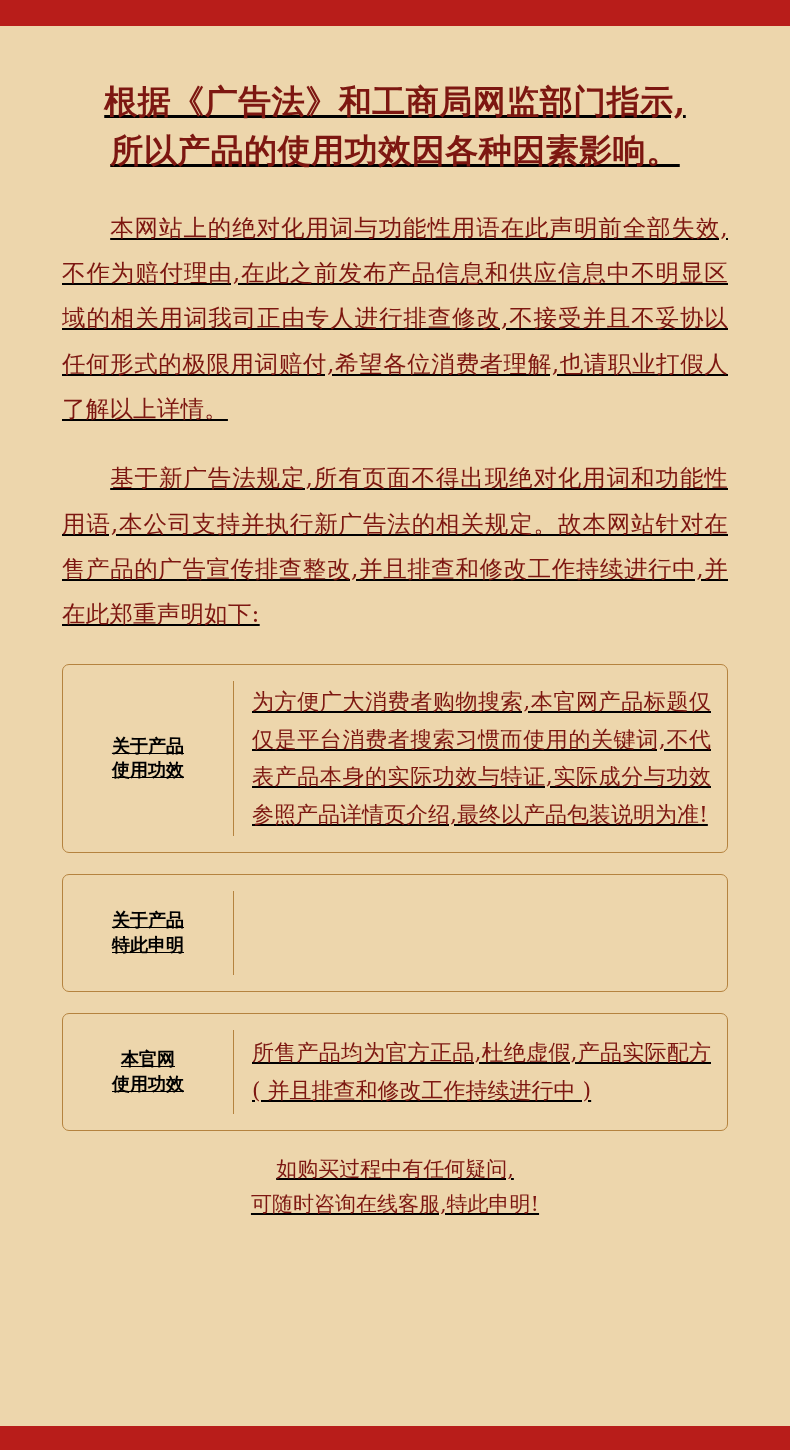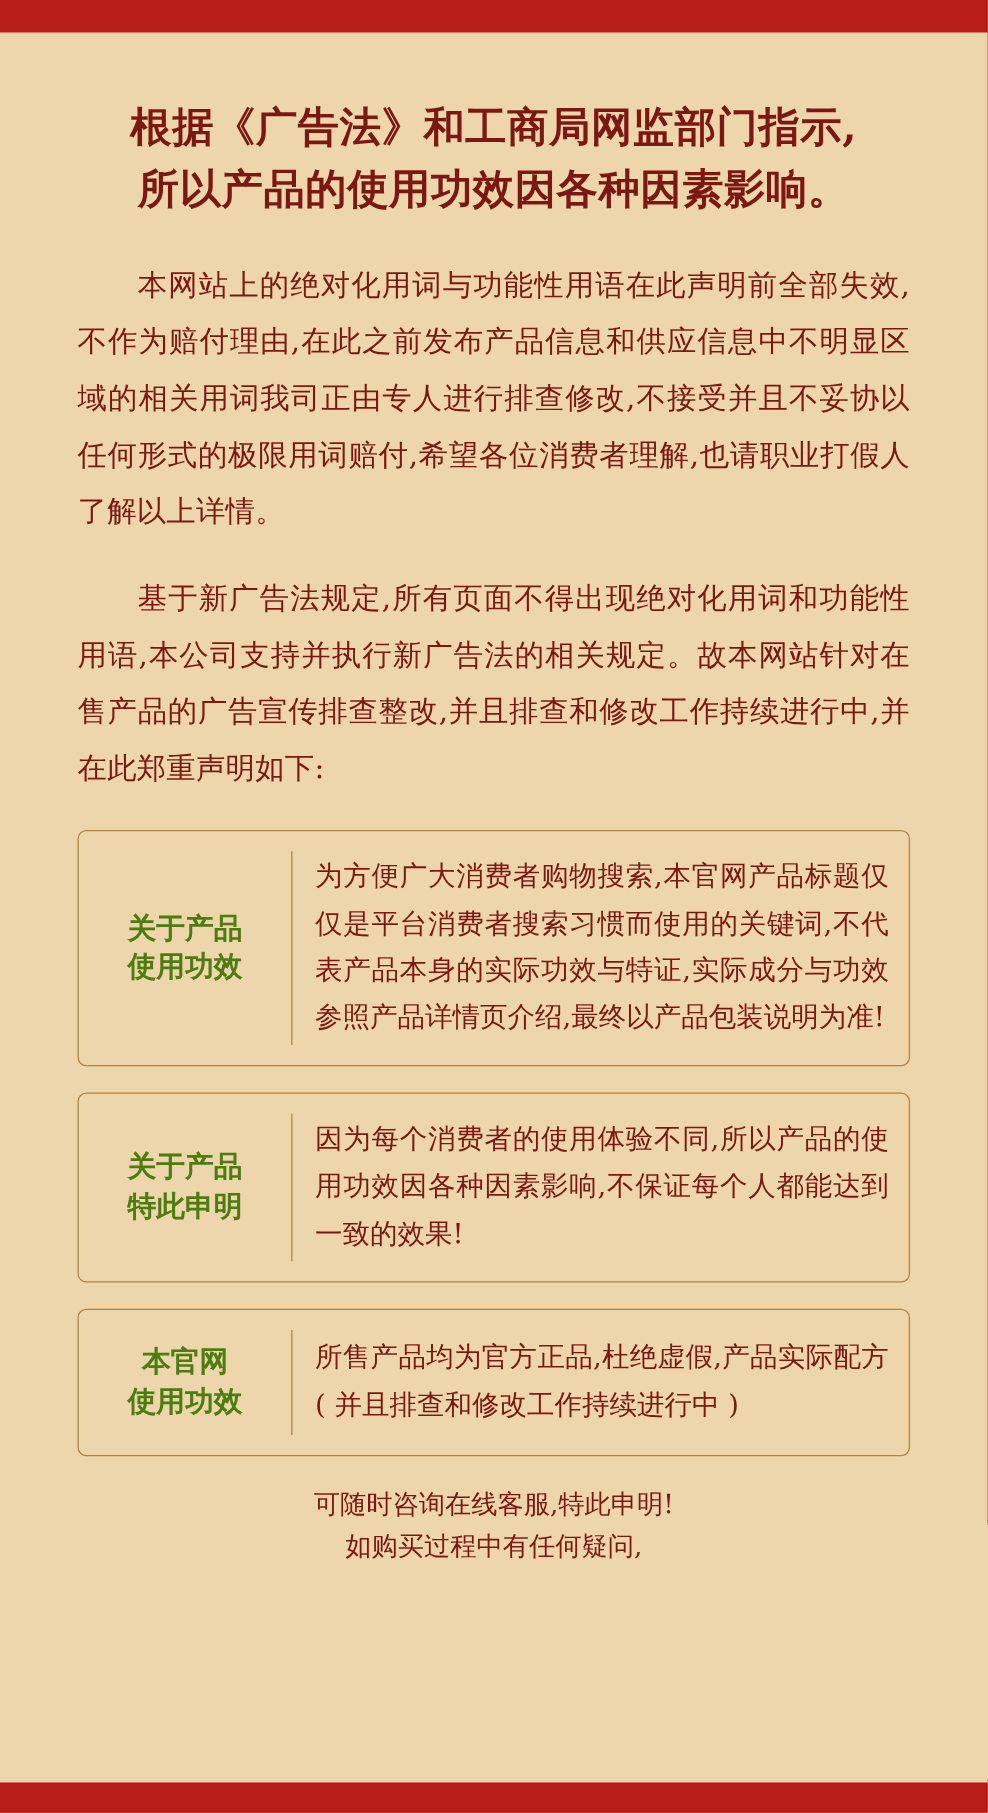--- a/index.html
+++ b/index.html
@@ -35,20 +35,21 @@
     background: #b81d1a;
   }
   .sheet {
     position: absolute;
     top: 26px; left: 0;
     width: 790px;
     height: 1401px;
     background: #edd6ac;
     box-sizing: border-box;
     padding: 0 62px;
+    text-decoration: underline;
   }
   .headline {
     margin: 0;
     padding-top: 52px;
     color: #7d1711;
     font-family: "DejaVu Serif", "Liberation Serif", serif;
     font-weight: bold;
     font-size: 33px;
     line-height: 1.48;
     text-align: center;
@@ -82,24 +83,24 @@
     align-items: stretch;
     margin-bottom: 21px;
     min-height: 118px;
   }
   .card-title {
     flex: 0 0 170px;
     display: flex;
     flex-direction: column;
     align-items: center;
     justify-content: center;
-    color: #4d7c0f;
+    color: #000000;
     font-family: "DejaVu Serif", "Liberation Serif", serif;
     font-weight: bold;
-    font-size: 23px;
+    font-size: 18px;
     line-height: 1.38;
     padding: 12px 0;
     box-sizing: border-box;
   }
   .divider {
     flex: 0 0 1px;
     background: #b5833f;
     margin: 16px 0;
   }
   .card-text {
@@ -153,36 +154,35 @@
         <div class="divider"></div>
         <div class="card-text">为方便广大消费者购物搜索,本官网产品标题仅仅是平台消费者搜索习惯而使用的关键词,不代表产品本身的实际功效与特证,实际成分与功效参照产品详情页介绍,最终以产品包装说明为准!</div>
       </div>
 
       <div class="card">
         <div class="card-title">
           <span>关于产品</span>
           <span>特此申明</span>
         </div>
         <div class="divider"></div>
-        <div class="card-text">因为每个消费者的使用体验不同,所以产品的使用功效因各种因素影响,不保证每个人都能达到一致的效果!</div>
       </div>
 
       <div class="card">
         <div class="card-title">
           <span>本官网</span>
           <span>使用功效</span>
         </div>
         <div class="divider"></div>
         <div class="card-text">所售产品均为官方正品,杜绝虚假,产品实际配方( 并且排查和修改工作持续进行中 )</div>
       </div>
 
     </div>
 
     <div class="footer">
+      <span>如购买过程中有任何疑问,</span>
       <span>可随时咨询在线客服,特此申明!</span>
-      <span>如购买过程中有任何疑问,</span>
     </div>
 
   </div>
 
   <div class="bottom-bar"></div>
 
 </div>
 
 </body></html>

